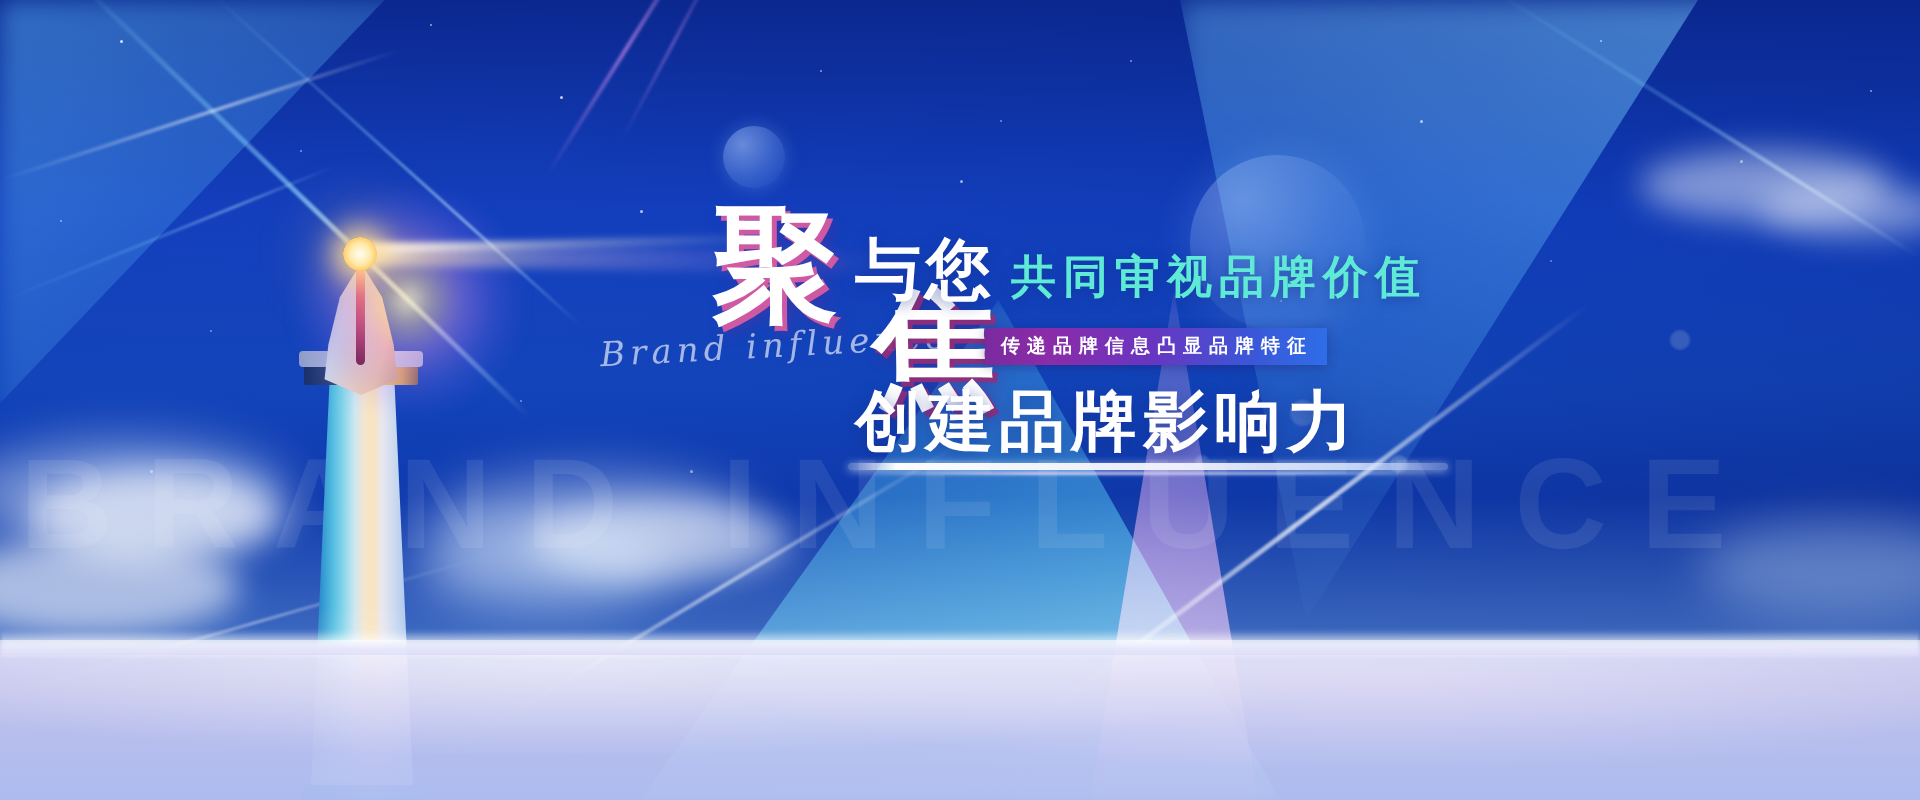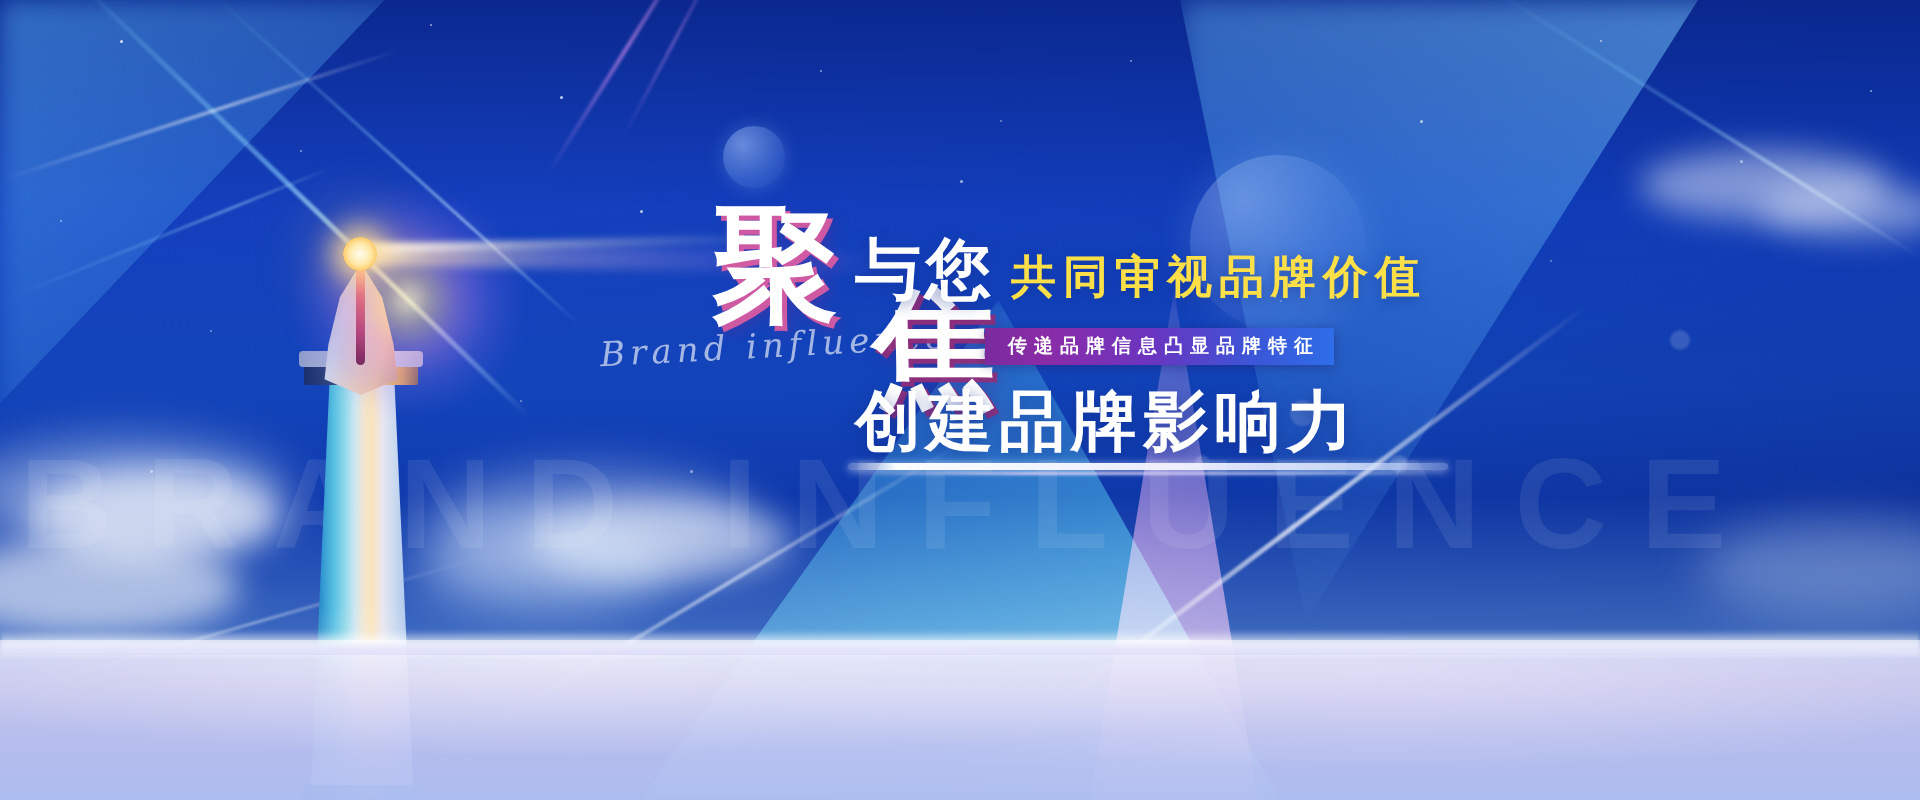--- a/index.html
+++ b/index.html
@@ -211,28 +211,28 @@
   }
 
   .line-a{position:absolute;left:155px;top:30px;white-space:nowrap;}
   .withyou{
     display:inline-block;vertical-align:baseline;
     font-size:66px;font-weight:700;color:#fff;letter-spacing:4px;
     text-shadow:0 3px 14px rgba(20,45,140,.55);
   }
   .review{
     display:inline-block;vertical-align:baseline;
-    font-size:45px;font-weight:700;color:#fde047;letter-spacing:7px;
+    font-size:45px;font-weight:700;color:#5eead4;letter-spacing:7px;
     margin-left:16px;
     text-shadow:0 3px 12px rgba(20,45,140,.5);
   }
 
   .badge{
     position:absolute;left:285px;top:133px;
-    padding:5px 14px 6px 23px;
+    padding:5px 14px 6px 16px;
     background:linear-gradient(90deg,#7a2a9e 0%,#8b2ca8 18%,#6a35c0 48%,#3a57d8 78%,#2f6de8 100%);
     color:#fff;font-size:19px;font-weight:700;letter-spacing:7px;
     white-space:nowrap;
     box-shadow:0 2px 10px rgba(40,20,90,.35);
   }
 
   .line-b{
     position:absolute;left:155px;top:182px;
     font-size:66px;font-weight:700;color:#fff;letter-spacing:6px;
     white-space:nowrap;

